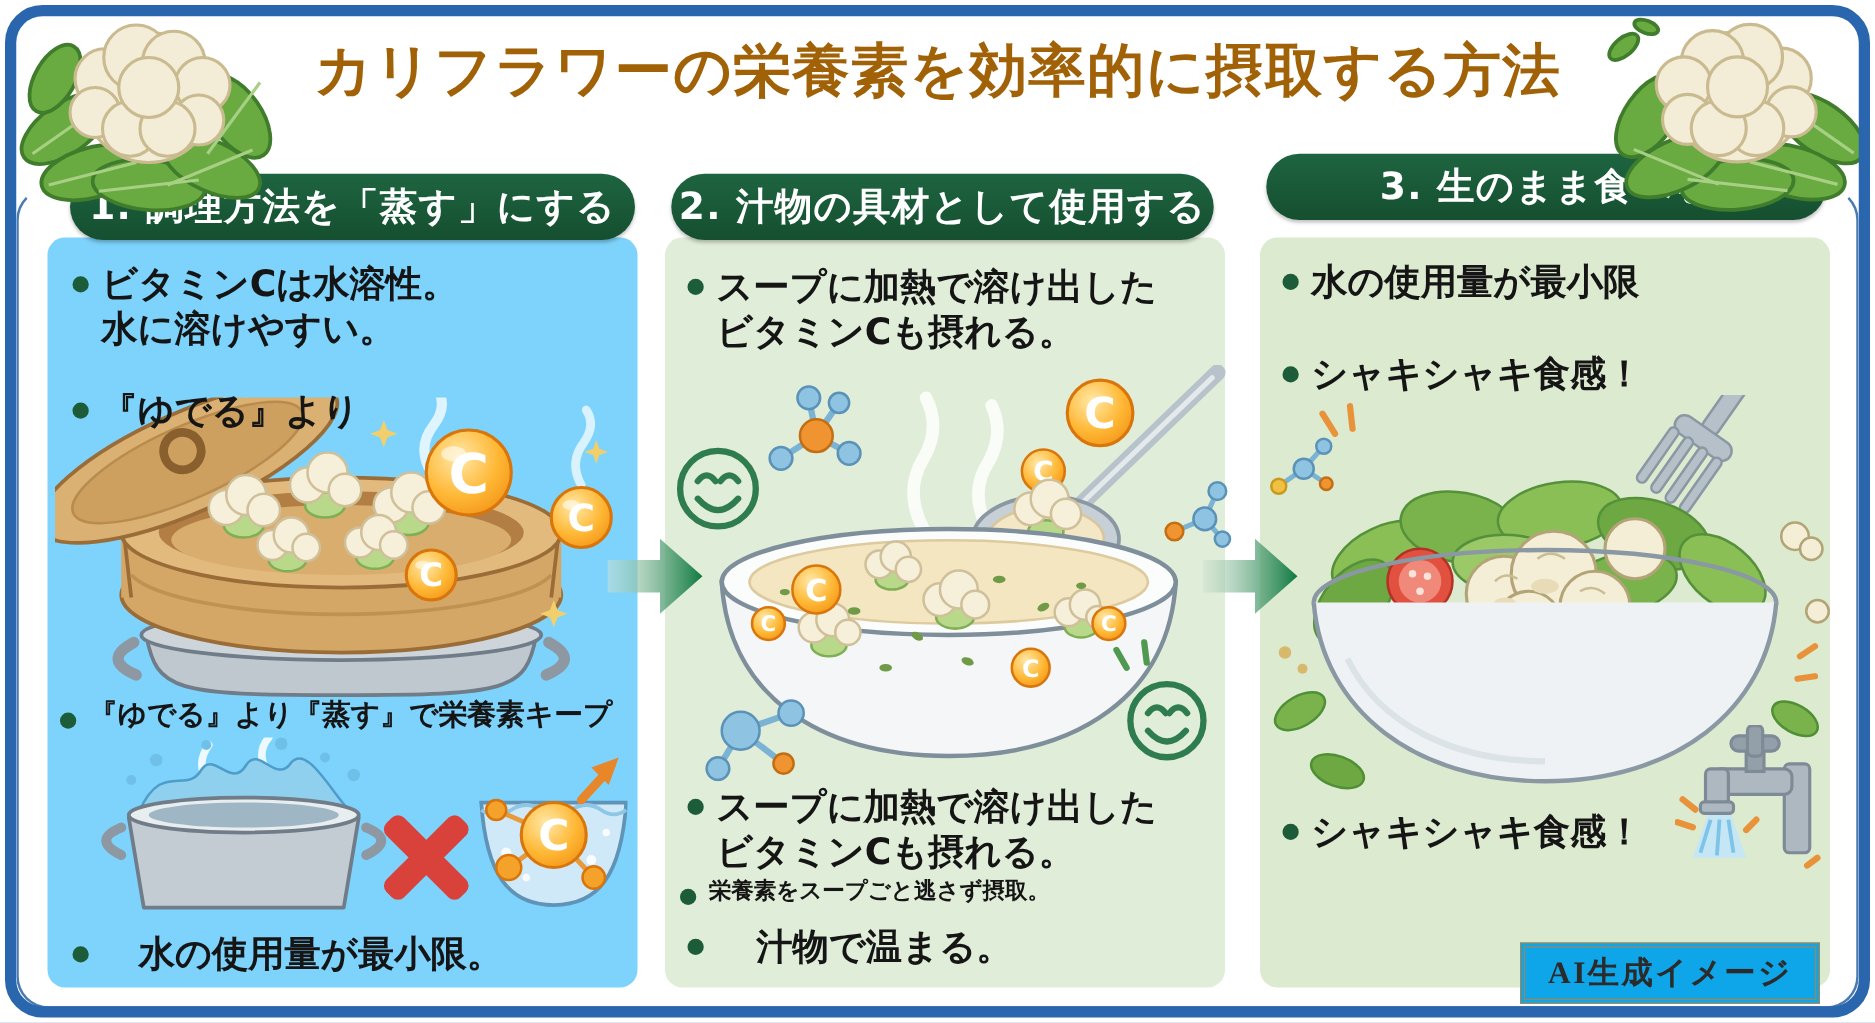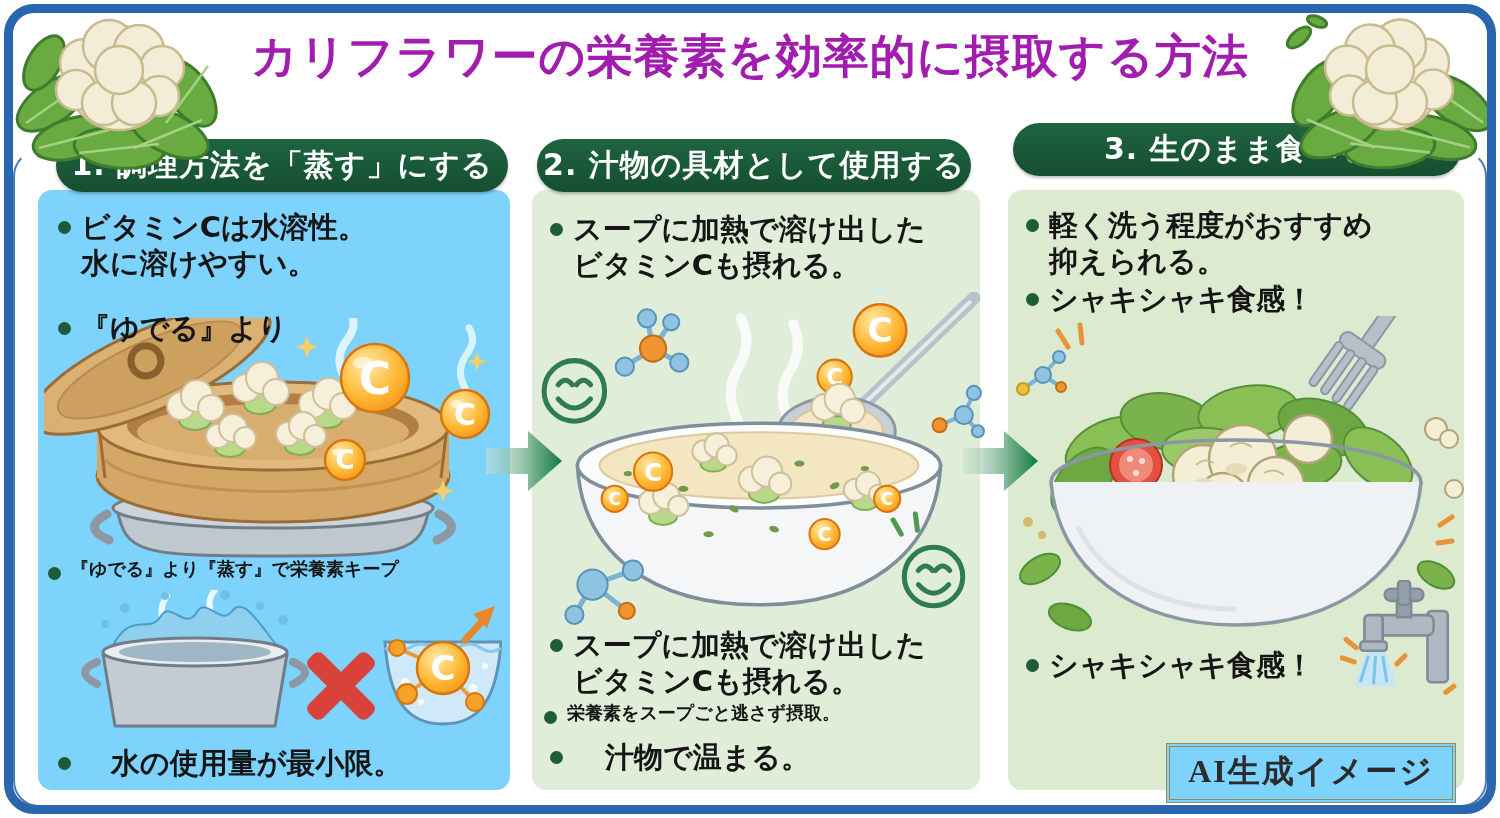--- a/index.html
+++ b/index.html
@@ -2,45 +2,45 @@
 <html><head>
 <meta charset="utf-8">
 <style>
   html,body{margin:0;padding:0;background:#fff;}
   #canvas{position:relative;width:1500px;height:818px;background:#ffffff;overflow:hidden;
           font-family:"DejaVu Sans","Liberation Sans",sans-serif;}
   #frame{position:absolute;inset:4px;border:9px solid #2a66ad;border-radius:30px;z-index:6;pointer-events:none;}
   #inner-line{position:absolute;left:13px;right:13px;top:150px;bottom:11px;border:2px solid #4a7ab2;
           border-top-color:transparent;border-radius:26px;z-index:0;}
   #title{position:absolute;top:26px;left:0;right:0;text-align:center;font-size:46px;font-weight:900;
-          color:#a21caf;letter-spacing:1px;z-index:2;}
+          color:#a16207;letter-spacing:1px;z-index:2;}
   .panel{position:absolute;top:190px;height:600px;border-radius:14px;z-index:1;}
   #panel1{left:38px;width:472px;background:#7dd3fc;}
   #panel2{left:532px;width:448px;background:#e0edd8;}
   #panel3{left:1008px;width:456px;background:#dcead0;}
   .hdr{position:absolute;height:53px;border-radius:27px;background:linear-gradient(#1e6441,#154f30);
        color:#fff;font-weight:800;display:flex;align-items:center;justify-content:center;z-index:3;
        font-size:30px;letter-spacing:1px;box-shadow:0 2px 3px rgba(0,0,0,.25);}
   #hdr1{left:56px;top:139px;width:452px;}
   #hdr2{left:537px;top:139px;width:434px;}
   #hdr3{left:1013px;top:123px;width:448px;}
   .bullet{position:absolute;display:flex;align-items:flex-start;gap:10px;font-weight:800;color:#151515;
           font-size:29px;line-height:1.24;z-index:2;}
   .bullet .dot{flex:0 0 13px;width:13px;height:13px;border-radius:50%;background:#1d5c38;margin-top:11px;}
   .bullet span{display:block;}
-  .b-sm{font-size:18px;align-items:center;}
+  .b-sm{font-size:23px;align-items:center;}
   .b-sm .dot{margin-top:8px;}
   .b-md{font-size:18px;}
   .b-md .dot{margin-top:9px;}
   .ill{position:absolute;z-index:1;}
   .arrow{position:absolute;top:428px;z-index:2;}
   .corner{position:absolute;z-index:4;}
-  #ai-badge{position:absolute;right:44px;bottom:15px;padding:3px 18px 5px;background:#7dd3fc;
+  #ai-badge{position:absolute;right:44px;bottom:15px;padding:3px 18px 5px;background:#0ea5e9;
           border:4px double #9a875a;color:#2b2b2b;font-family:"Liberation Serif","DejaVu Serif",serif;
-          font-size:32px;font-weight:600;letter-spacing:2px;z-index:5;}
+          font-size:25px;font-weight:600;letter-spacing:2px;z-index:5;}
 </style>
 </head>
 <body>
 
 <div id="canvas">
   <div id="inner-line"></div>
 
   <div id="title">カリフラワーの栄養素を効率的に摂取する方法</div>
 
   <div class="panel" id="panel1">
@@ -384,22 +384,21 @@
       <div>
           <span>汁物で温まる。</span>
         </div>
     </div>
   </div>
 
   <div class="panel" id="panel3">
     <div class="bullet" style="left:18px;top:18px;">
       <div class="dot"></div>
       <div>
-          <span>軽く洗う程度がおすすめ</span>
-           <span>抑えられる。</span>
+          <span>水の使用量が最小限</span>
         </div>
     </div>
     <div class="bullet" style="left:18px;top:92px;">
       <div class="dot"></div>
       <div>
           <span>シャキシャキ食感！</span>
         </div>
     </div>
 
     <svg class="ill" style="left:0px;top:126px;" width="456" height="332" viewBox="0 0 456 330">

